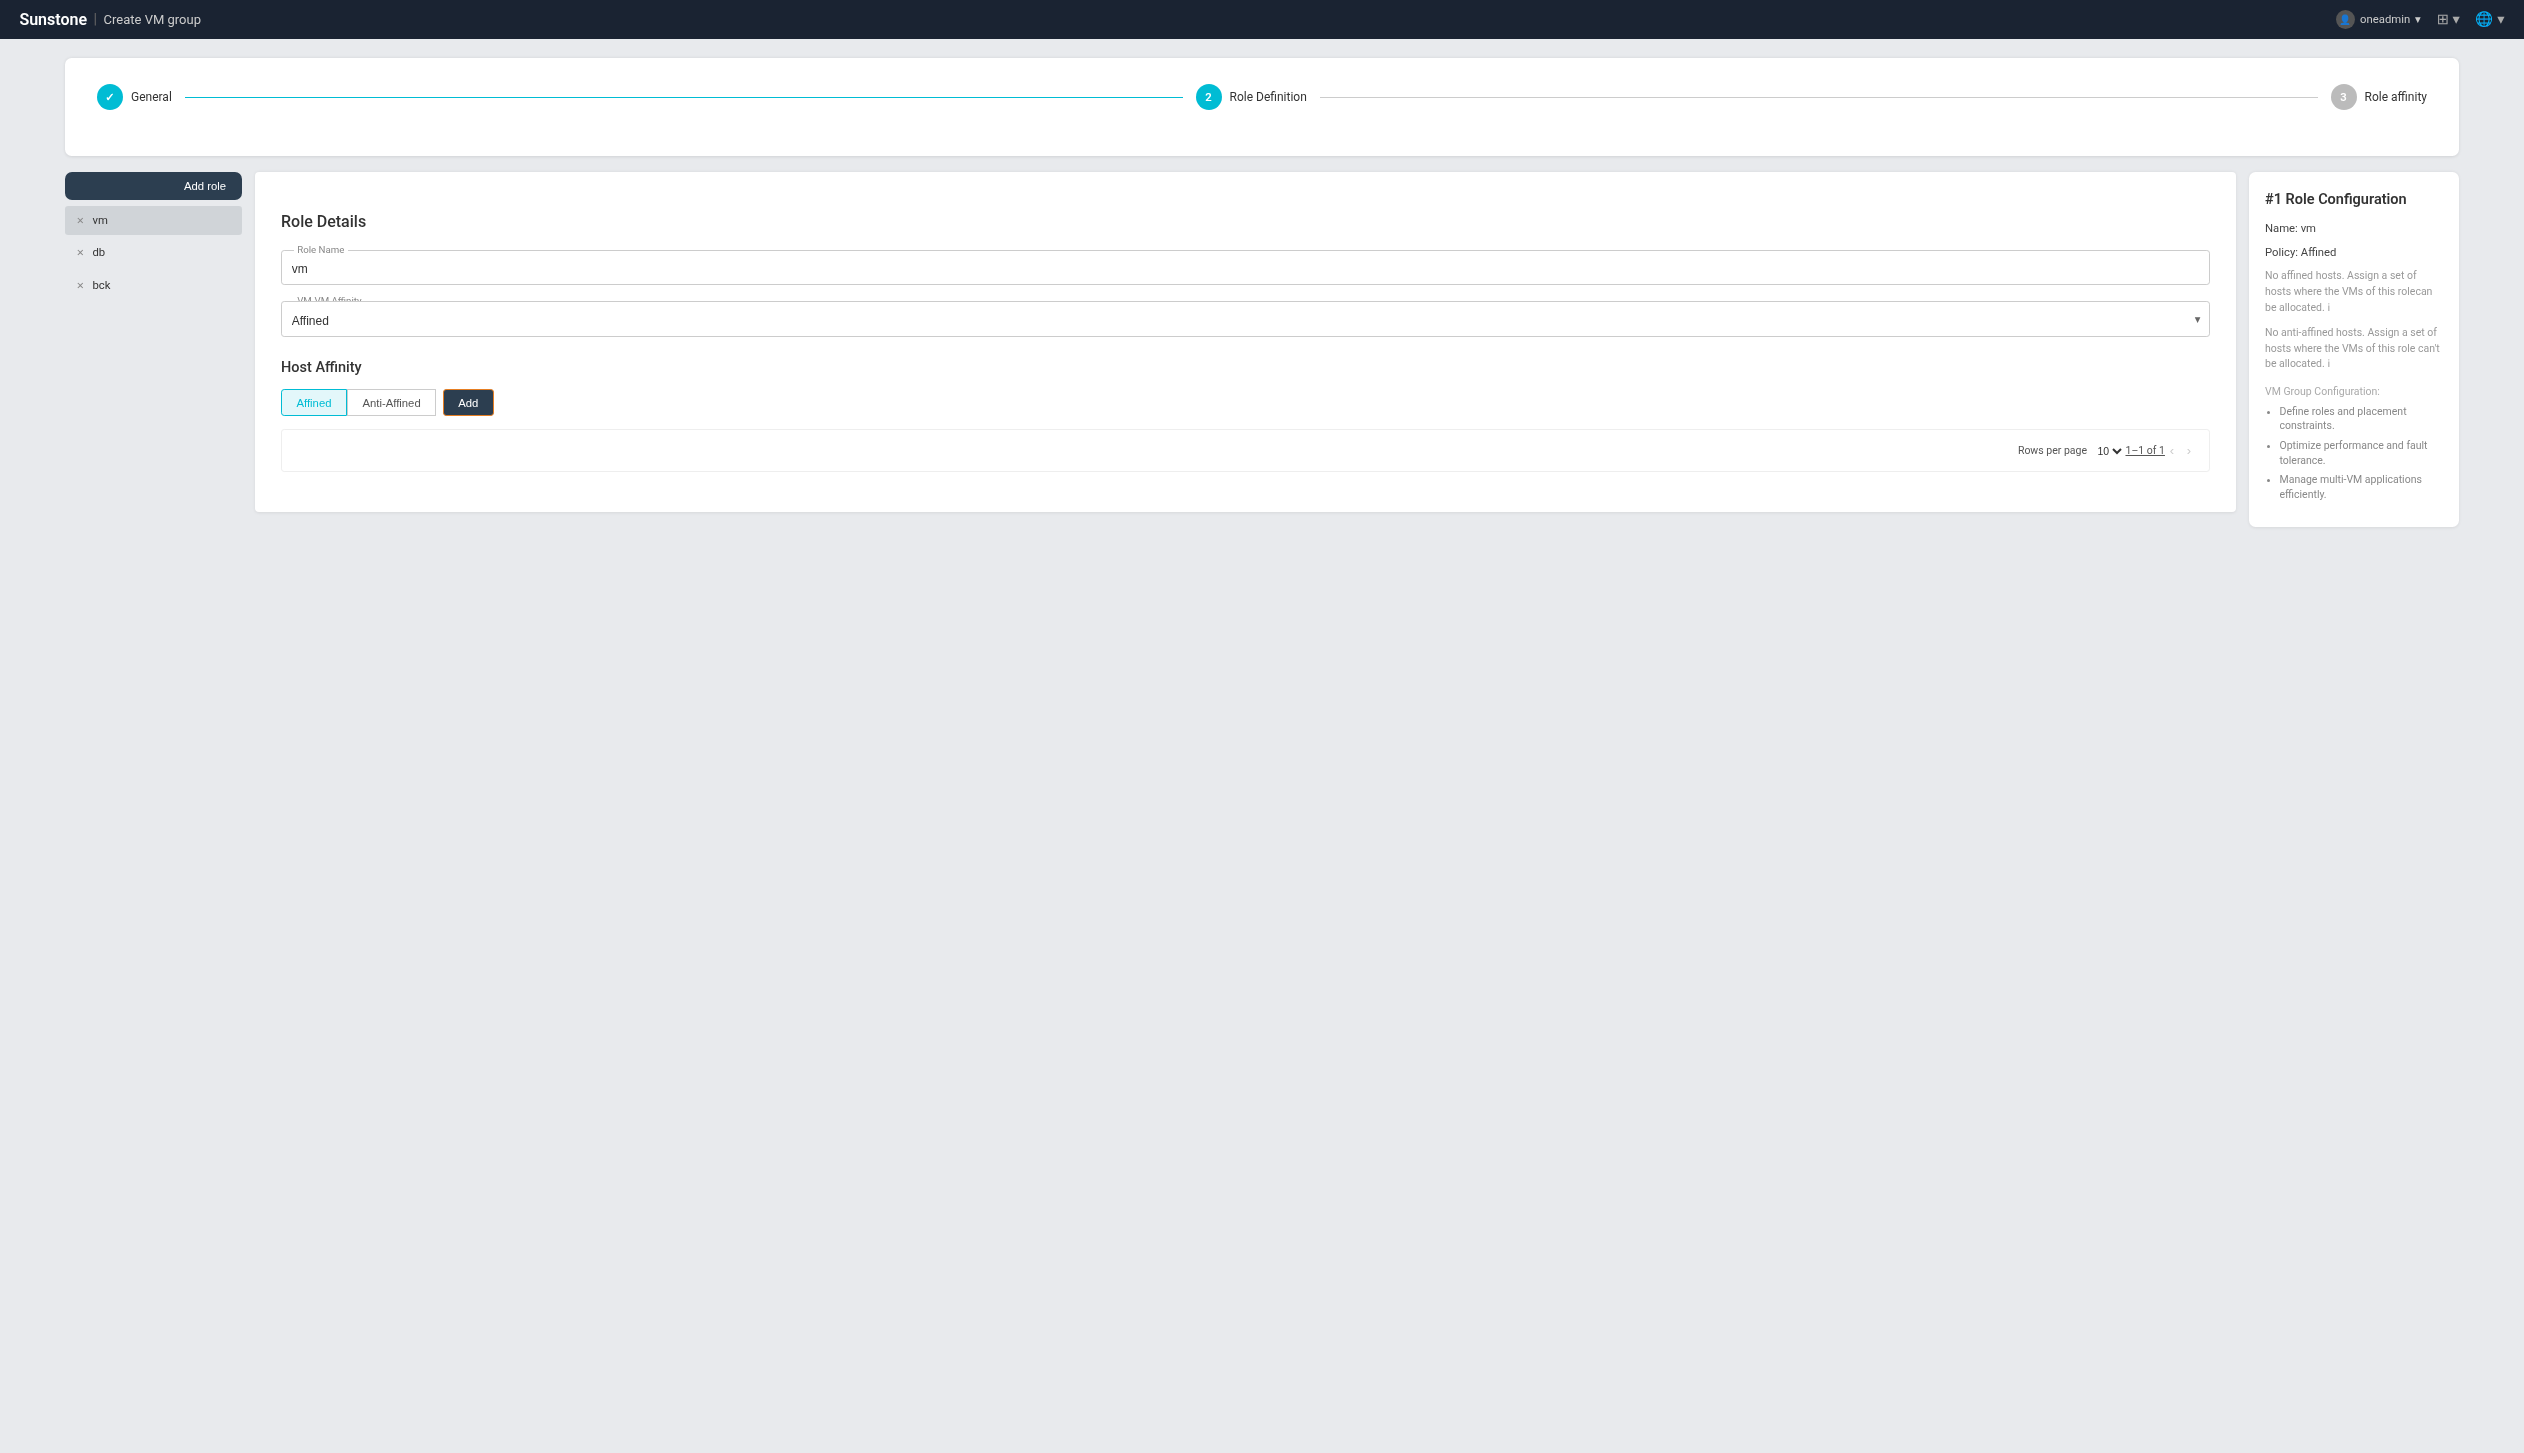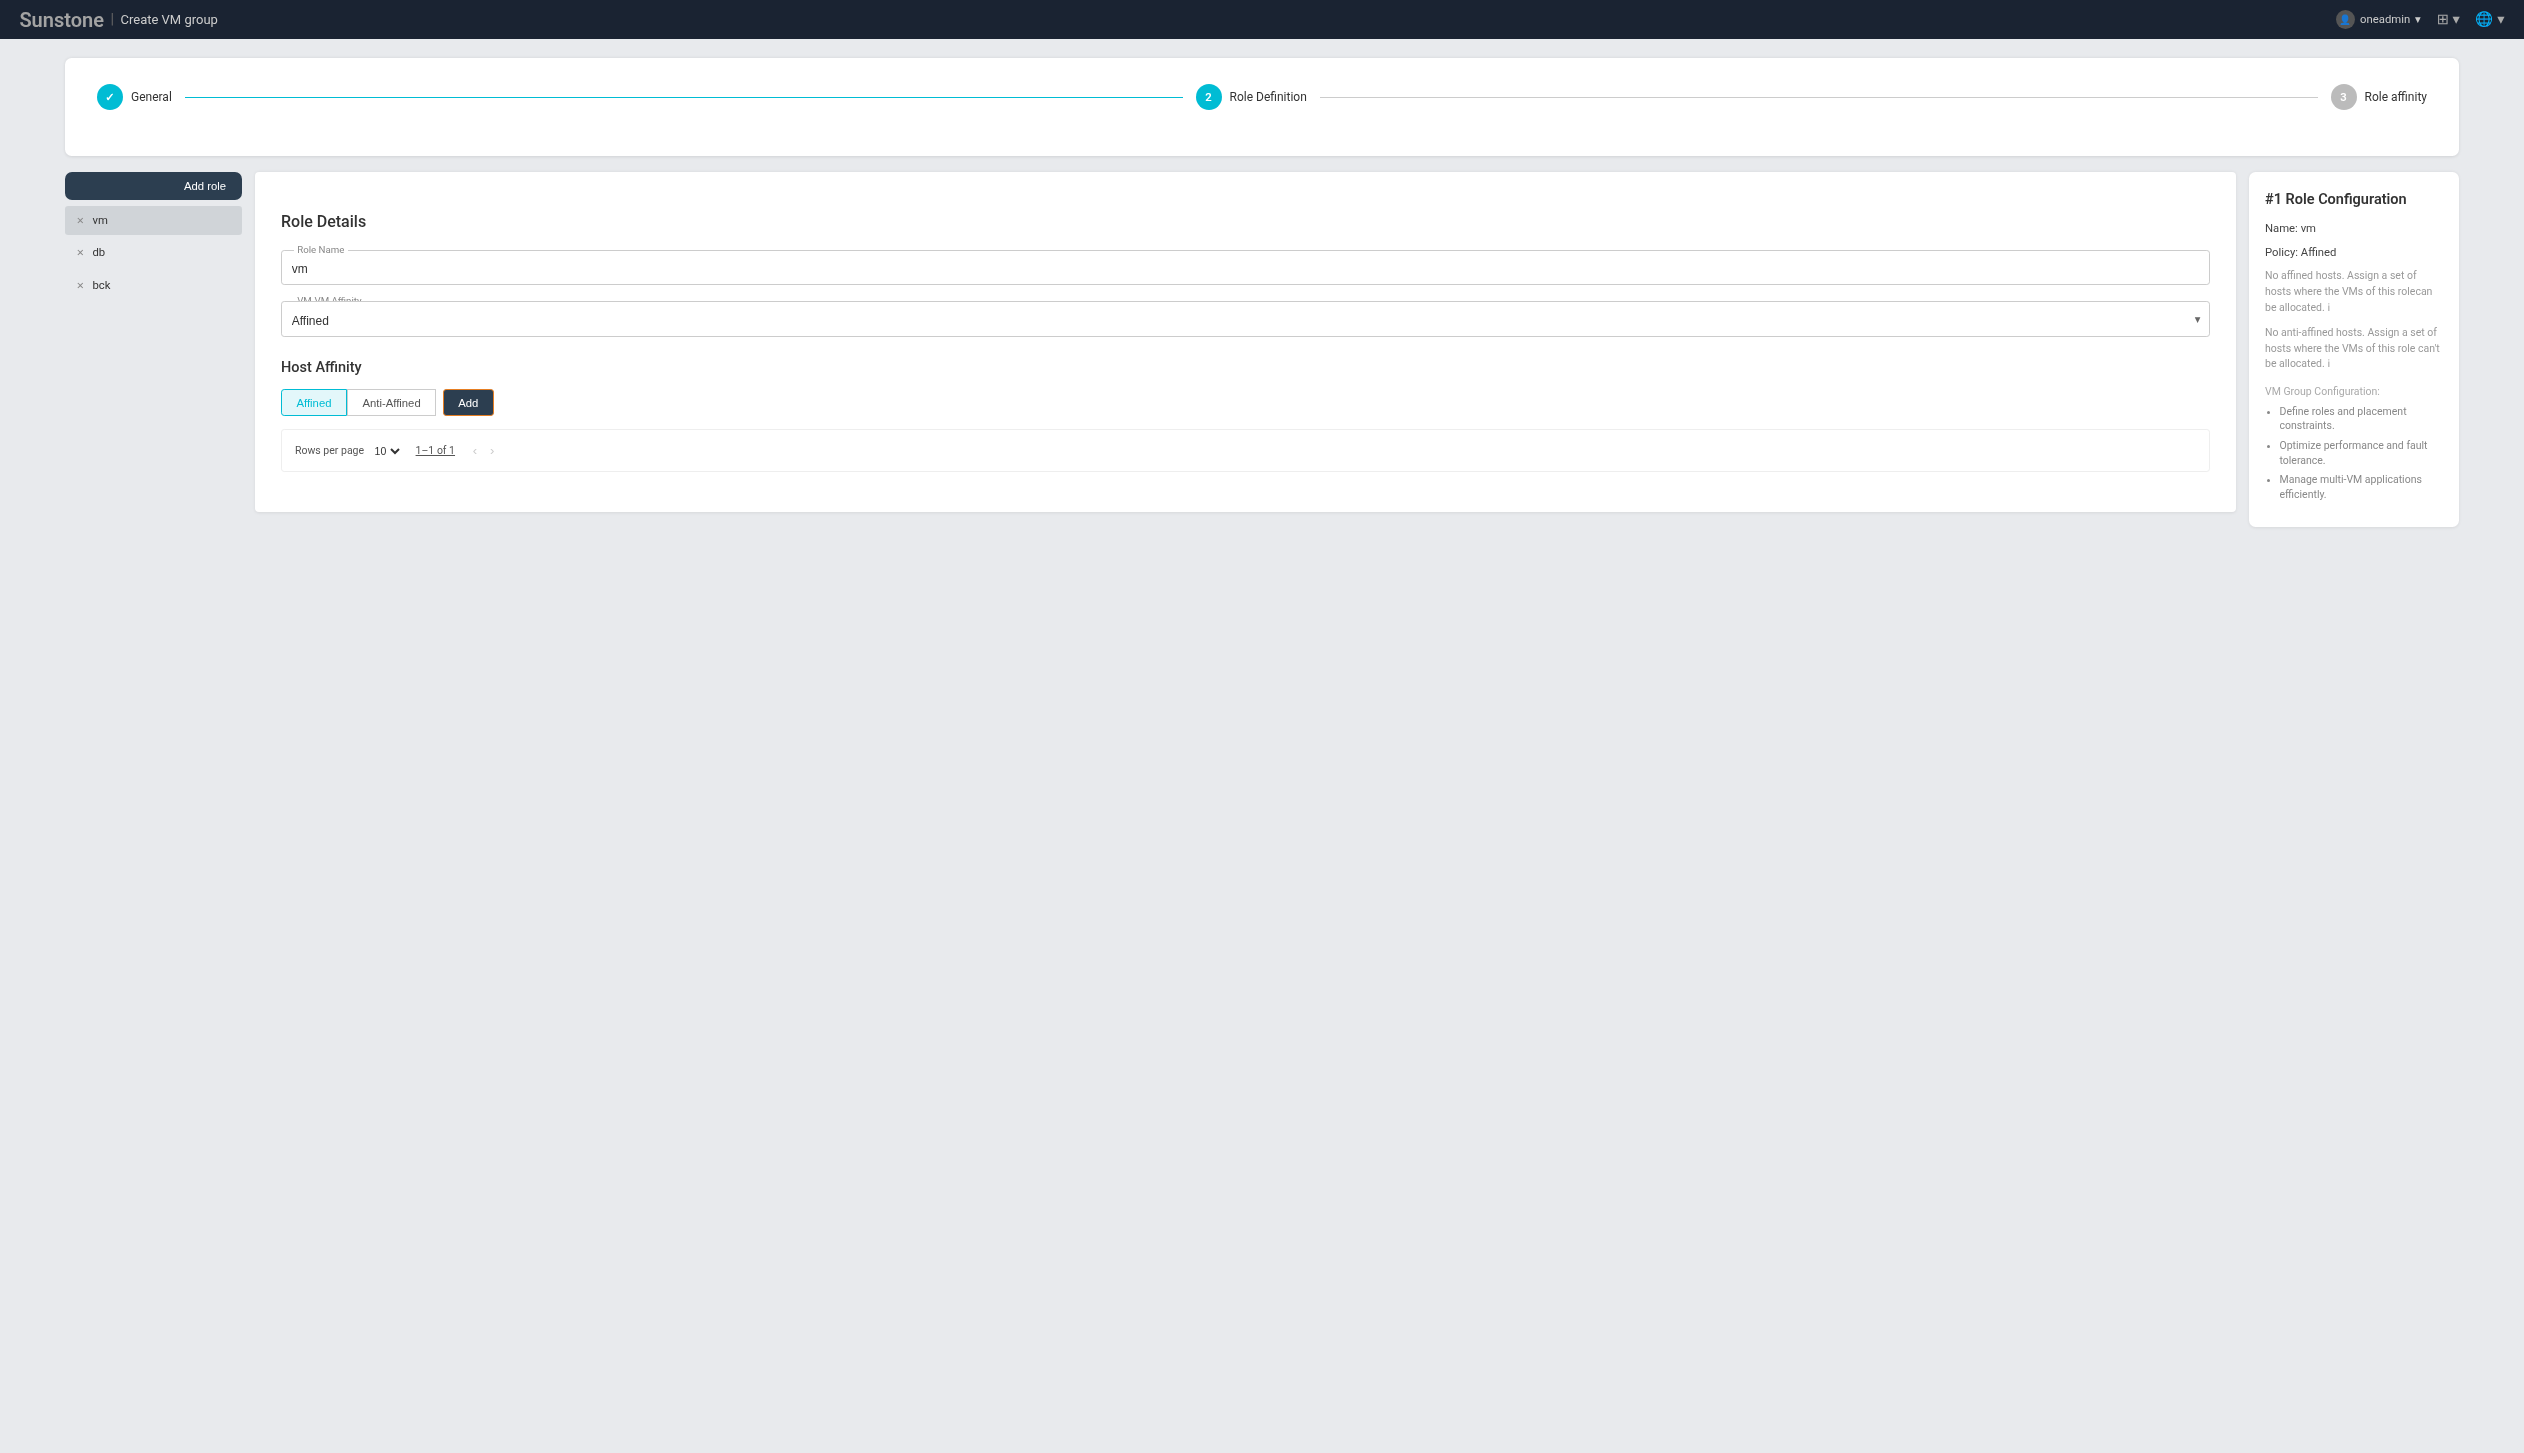--- a/index.html
+++ b/index.html
@@ -19,22 +19,22 @@
       align-items: center;
       padding: 0 19.4px;
       justify-content: space-between;
     }
     .topbar-left {
       display: flex;
       align-items: center;
       gap: 6.5px;
     }
     .topbar-brand {
-      color: #a3a3a3;
-      font-size: 20px;
+      color: #ffffff;
+      font-size: 16px;
       font-weight: 600;
     }
     .topbar-separator {
       color: #666;
       font-size: 14.5px;
     }
     .topbar-title {
       color: #ccc;
       font-size: 13px;
     }
@@ -353,24 +353,24 @@
       cursor: pointer;
     }
     .checkbox-custom .check {
       color: #fff;
       font-size: 9.7px;
     }
 
     
     .pagination-row {
       display: flex;
-      justify-content: flex-start;
+      justify-content: flex-end;
       align-items: center;
       padding: 9.7px 13px;
-      gap: 13px;
+      gap: 0;
     }
     .rows-per-page {
       display: flex;
       align-items: center;
       gap: 6.5px;
       font-size: 10.5px;
       color: #555;
     }
     .rows-select {
       border: none;

